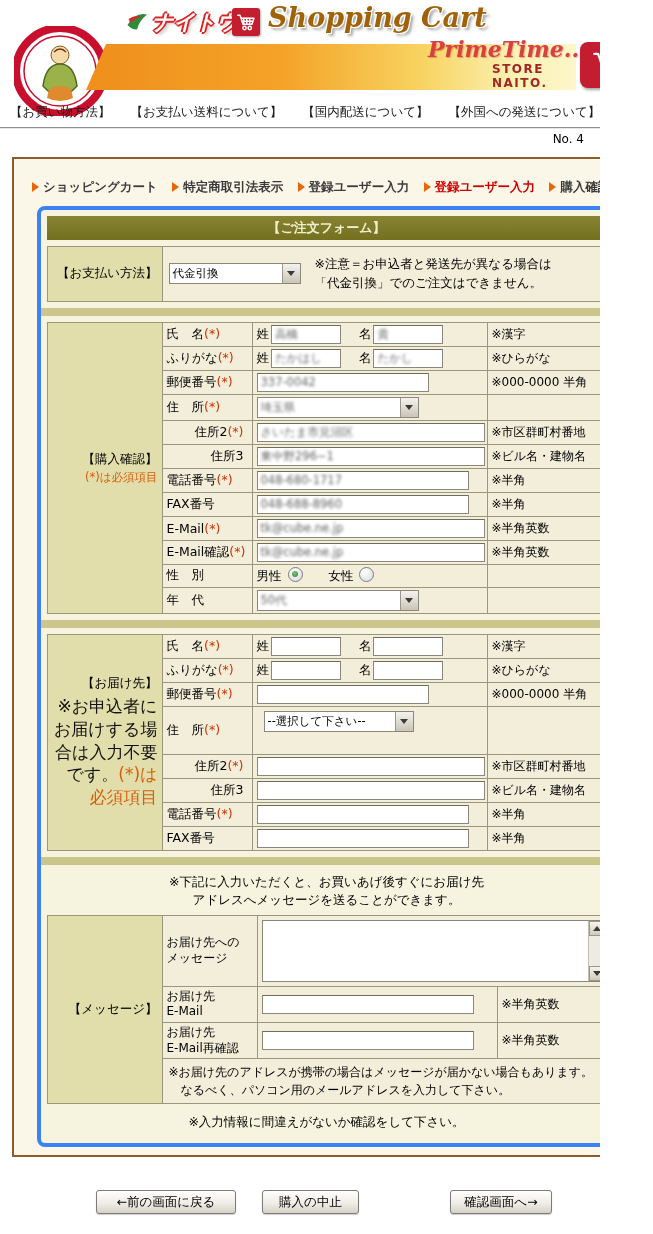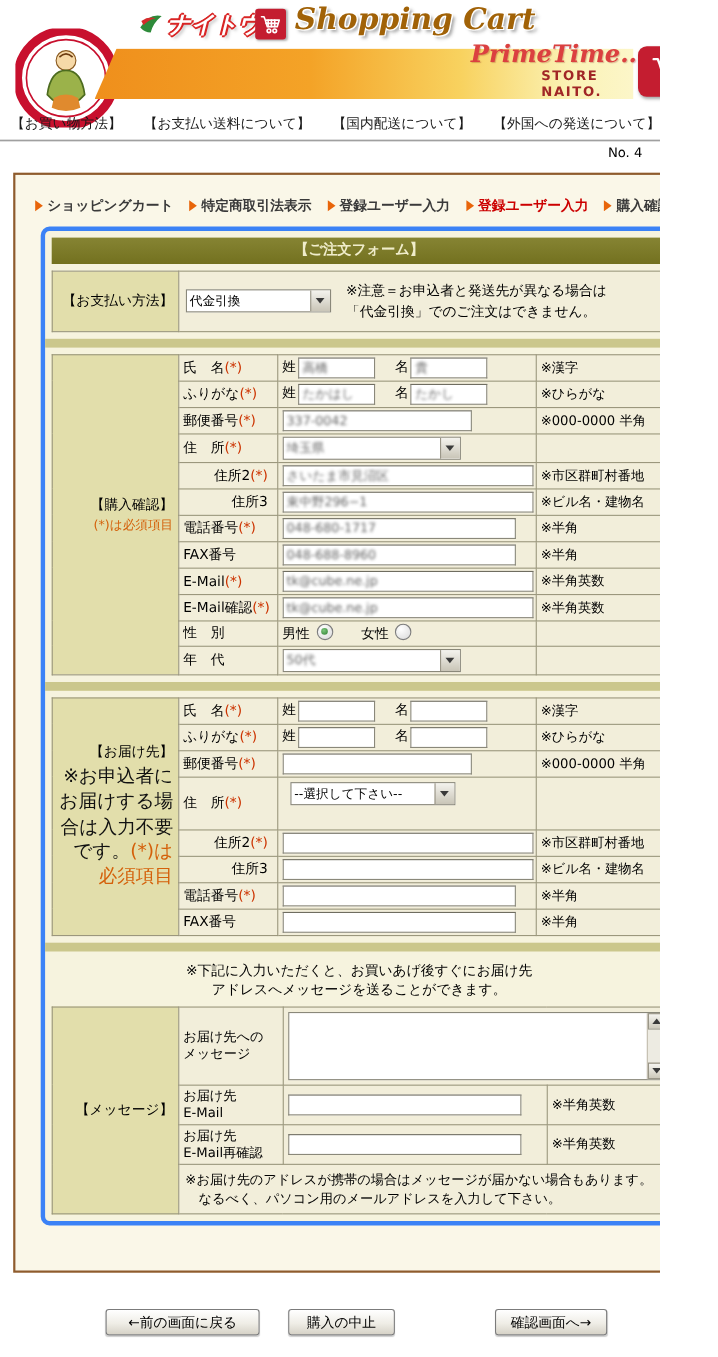--- a/index.html
+++ b/index.html
@@ -415,20 +415,21 @@
         </tr>
         <tr>
           <td colspan="3" class="msgnote">
             <span>※お届け先のアドレスが携帯の場合はメッセージが届かない場合もあります。</span><br>
             <span style="margin-left:12px;">なるべく、パソコン用のメールアドレスを入力して下さい。</span>
           </td>
         </tr>
       </tbody>
         </table>
 
+      <div class="footnote">※入力情報に間違えがないか確認をして下さい。</div>
 
     </div>
   </div>
 
   <div class="btnrow">
     <button class="xpbtn" style="left:96px;width:140px;">←前の画面に戻る</button>
     <button class="xpbtn" style="left:262px;width:97px;">購入の中止</button>
     <button class="xpbtn" style="left:450px;width:102px;">確認画面へ→</button>
   </div>
 

